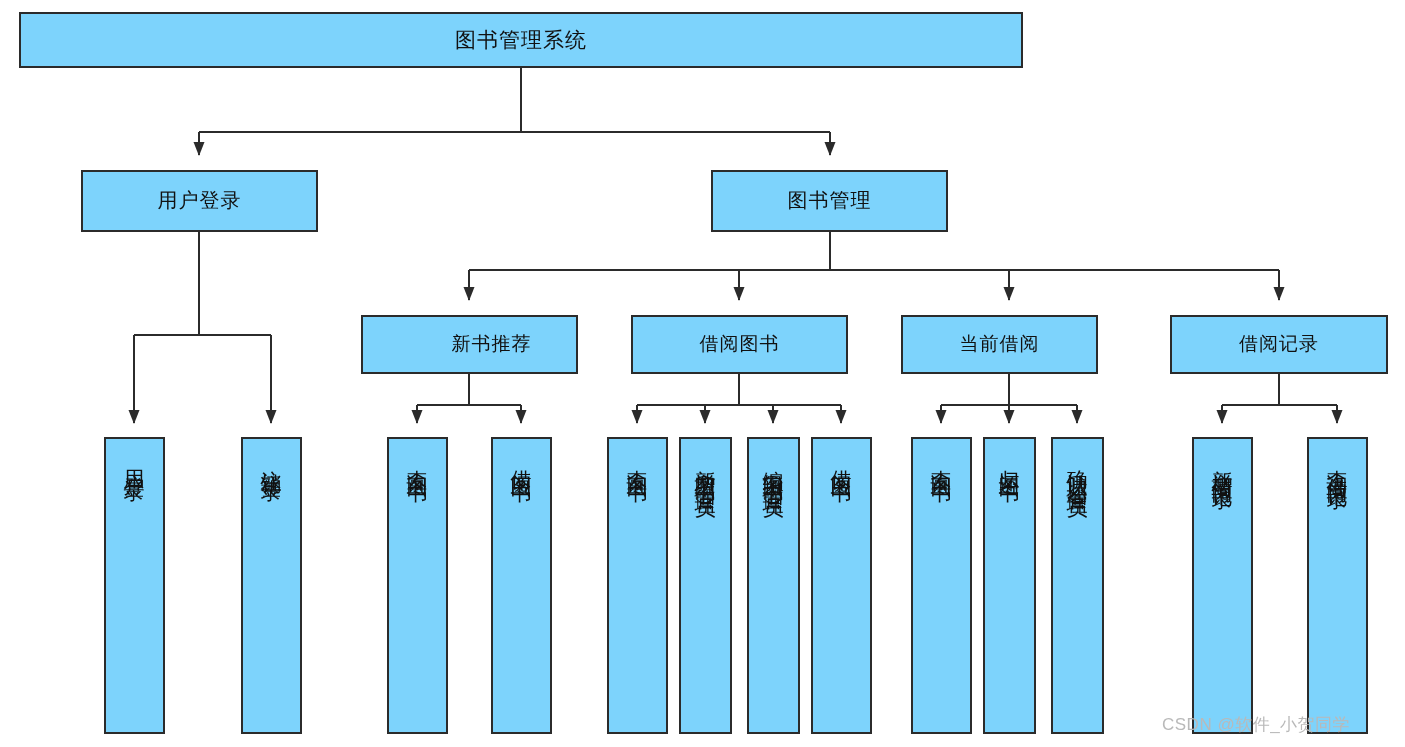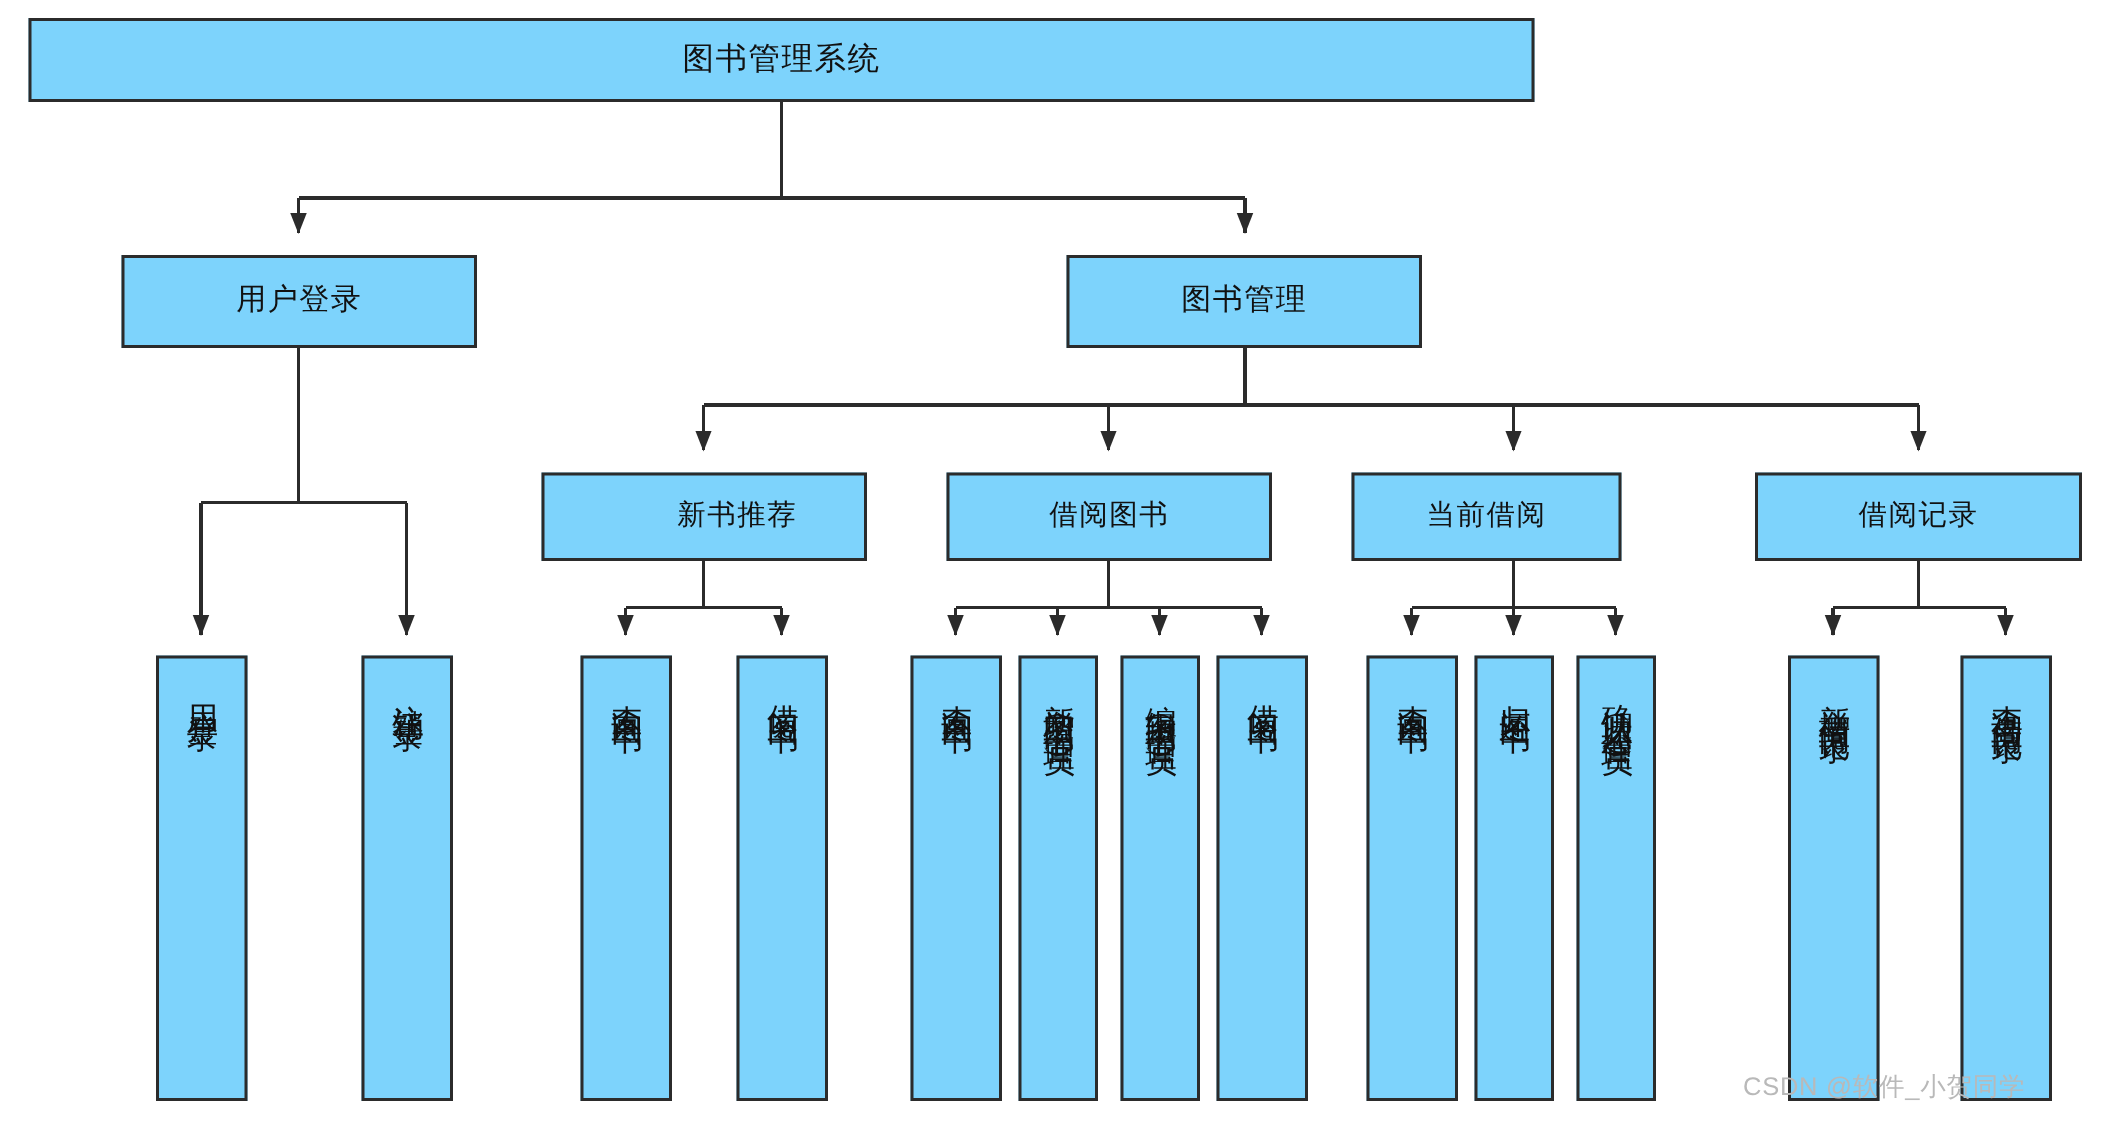--- a/index.html
+++ b/index.html
@@ -124,21 +124,21 @@
   <div class="node lvl2" style="left:711px;top:170px;width:237px;height:62px;">
     <span class="lbl">图书管理</span>
   </div>
 
   <div class="node lvl3" style="left:361px;top:315px;width:217px;height:59px;padding-left:44px;">
     <span class="lbl">新书推荐</span>
   </div>
   <div class="node lvl3" style="left:631px;top:315px;width:217px;height:59px;">
     <span class="lbl">借阅图书</span>
   </div>
-  <div class="node lvl3" style="left:901px;top:315px;width:180px;height:59px;">
+  <div class="node lvl3" style="left:901px;top:315px;width:197px;height:59px;">
     <span class="lbl">当前借阅</span>
   </div>
   <div class="node lvl3" style="left:1170px;top:315px;width:218px;height:59px;font-family:Liberation Serif, serif;">
     <span class="lbl">借阅记录</span>
   </div>
 
   <div class="node v" style="left:104px;top:437px;width:61px;height:297px;">
     <span class="lbl">用户登录</span>
   </div>
   <div class="node v" style="left:241px;top:437px;width:61px;height:297px;">

